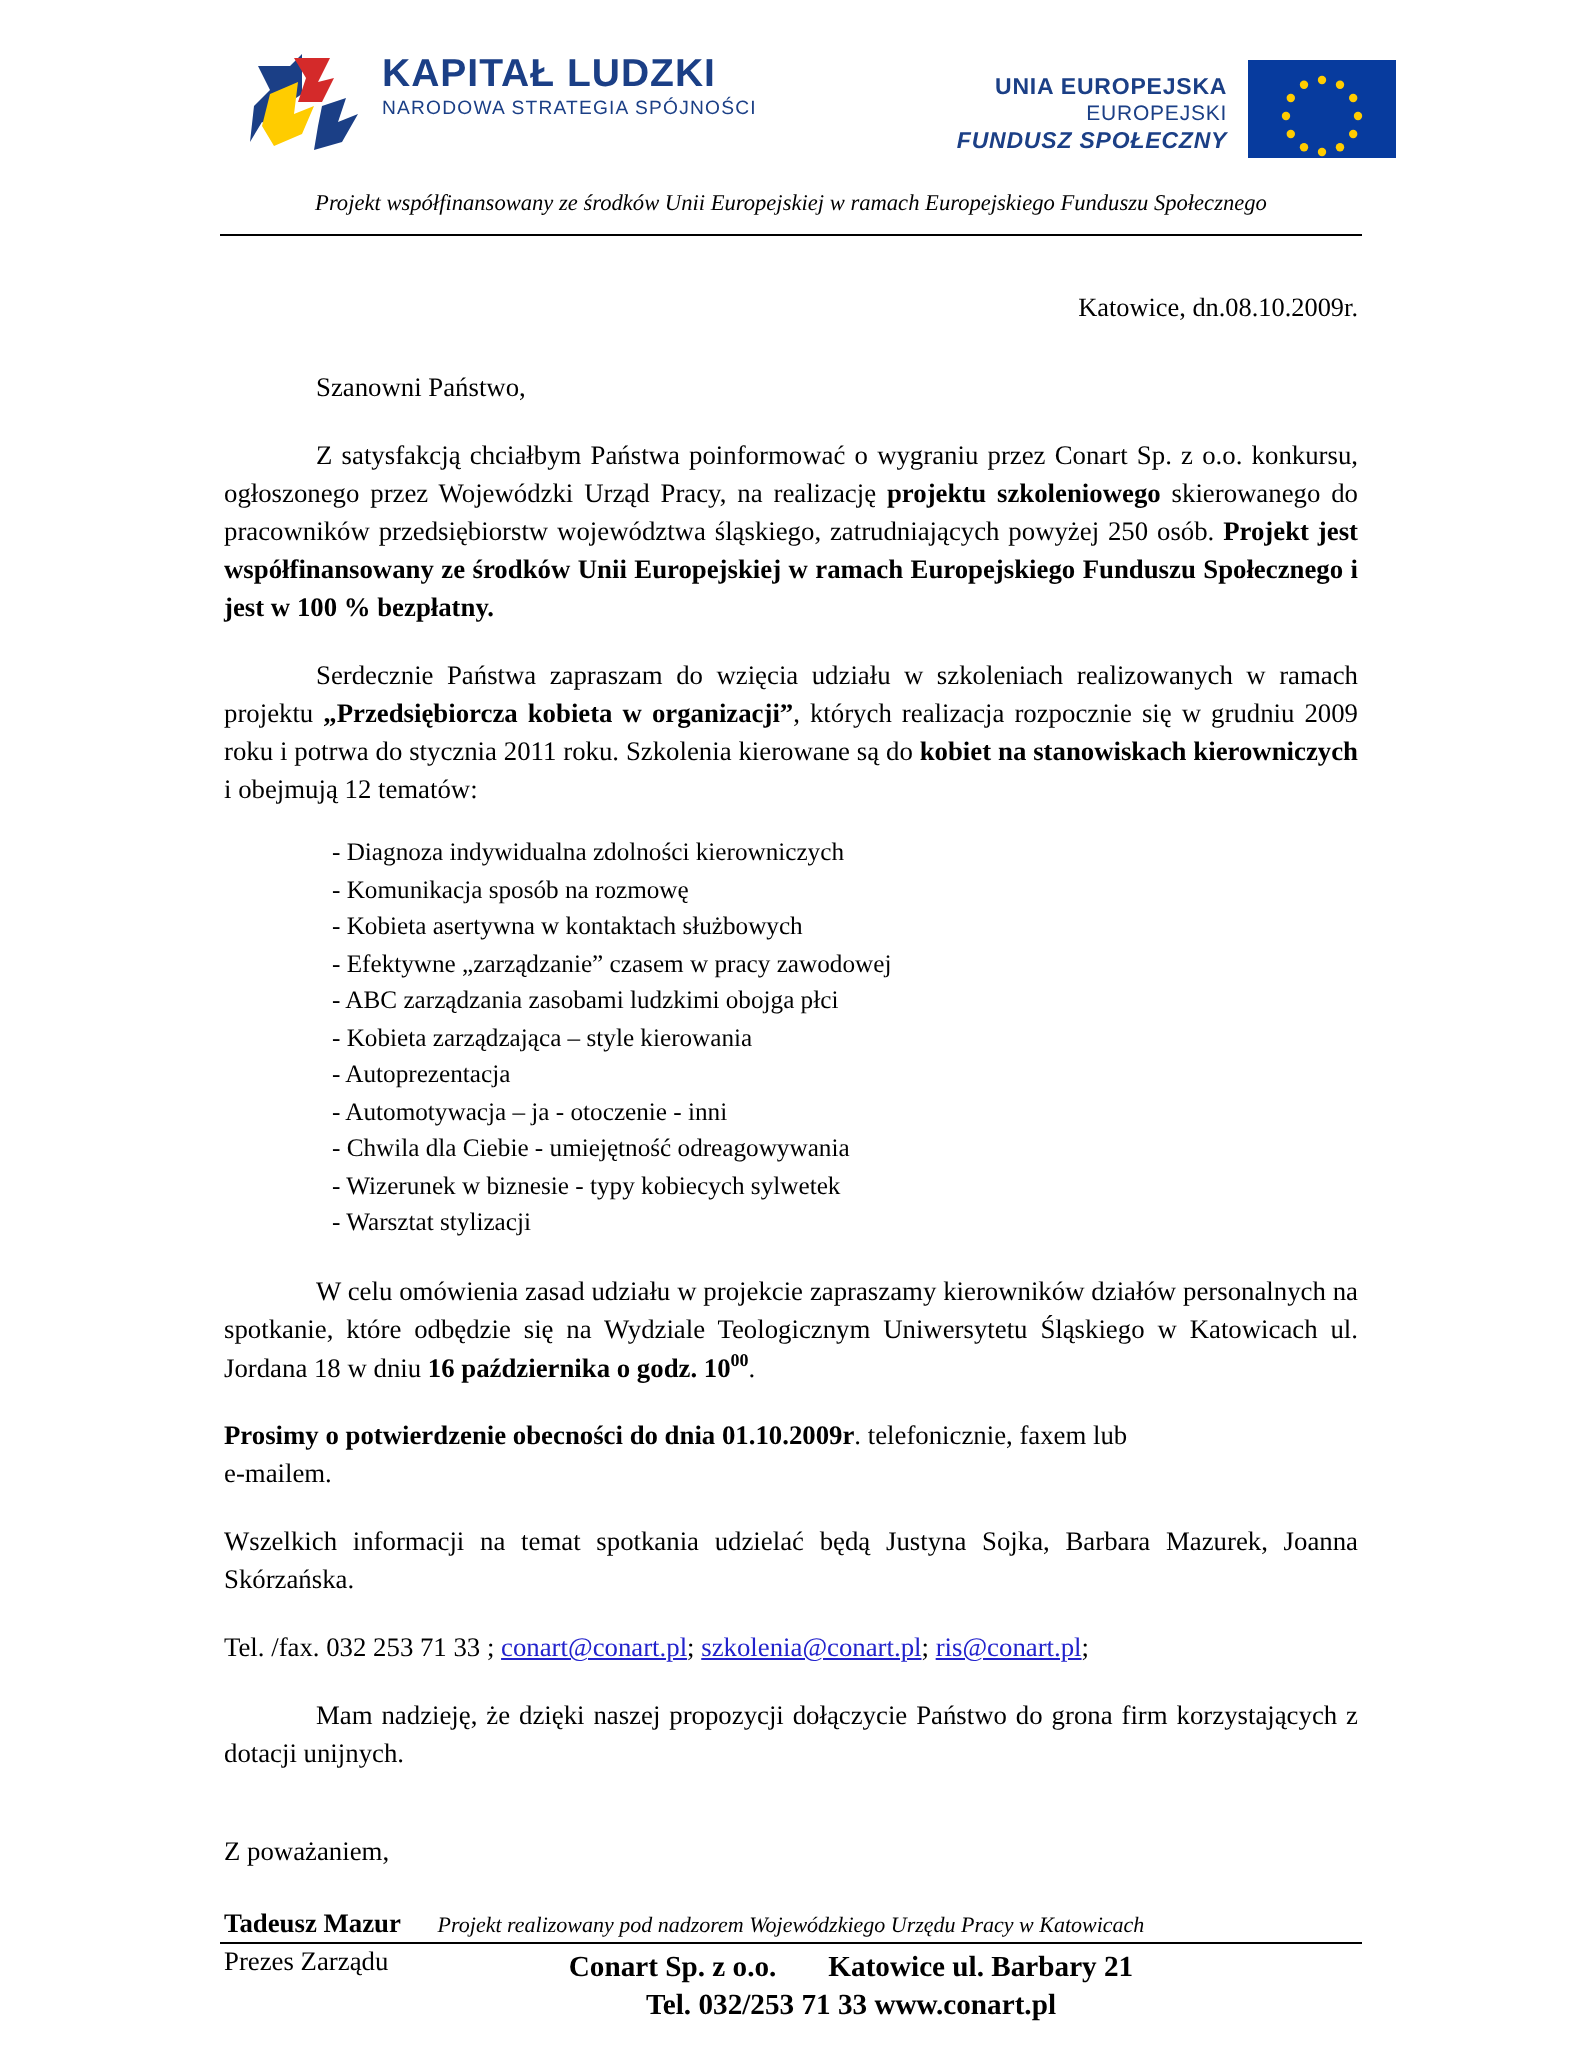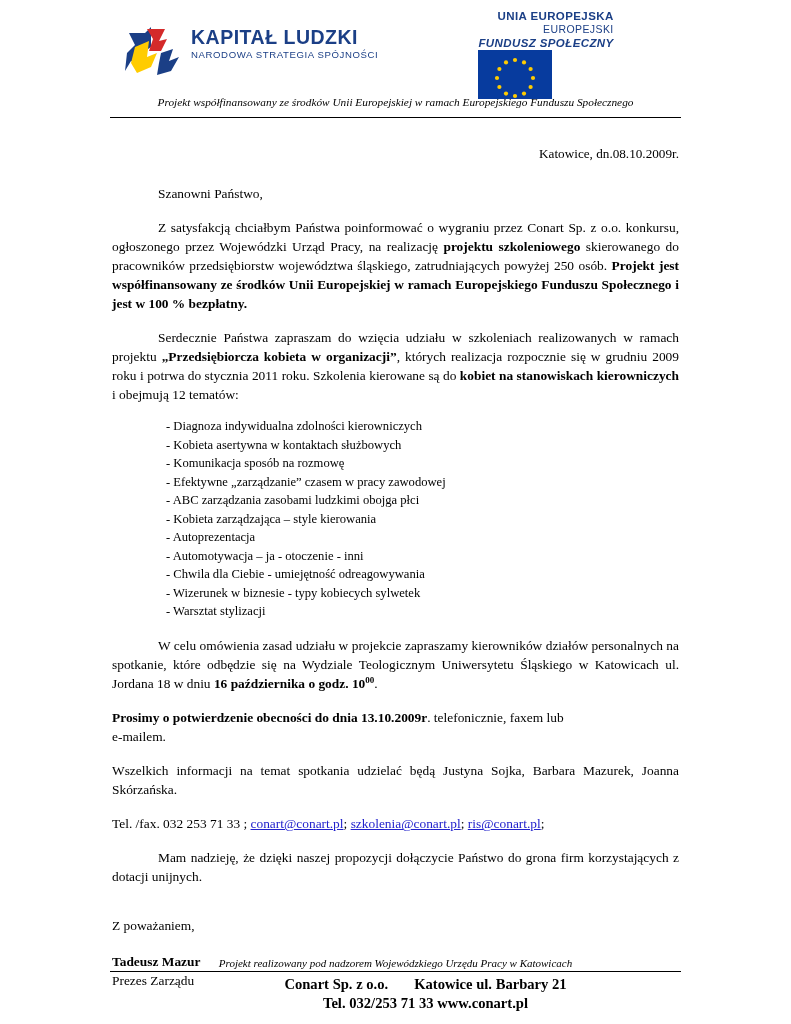--- a/index.html
+++ b/index.html
@@ -55,23 +55,22 @@
   }
   .kl-sub {
     font-family: "Liberation Sans", sans-serif;
     font-size: 9.6px;
     letter-spacing: 0.6px;
     color: #1b3f86;
     margin-top: 3px;
   }
   .ue-block {
     display: flex;
-    align-items: flex-start;
+    align-items: flex-end;
     margin-left: 100px;
-    flex-direction: column;
   }
   .ue-text {
     text-align: right;
     font-family: "Liberation Sans", sans-serif;
     color: #1b3f86;
     line-height: 1.25;
     margin-right: 10px;
   }
   .ue-l1 { font-weight: bold; font-size: 11.5px; letter-spacing: 0.4px;}
   .ue-l2 { font-size: 10.5px; letter-spacing: 0.4px;}
@@ -226,38 +225,38 @@
     <p class="para indent">
       <span>Z satysfakcją chciałbym Państwa poinformować o wygraniu przez Conart Sp. z o.o. konkursu, ogłoszonego przez Wojewódzki Urząd Pracy, na realizację </span><span class="b">projektu szkoleniowego</span><span> skierowanego do pracowników przedsiębiorstw województwa śląskiego, zatrudniających powyżej 250 osób. </span><span class="b">Projekt jest współfinansowany ze środków Unii Europejskiej w ramach Europejskiego Funduszu Społecznego i jest w 100 % bezpłatny.</span>
     </p>
 
     <p class="para indent">
       <span>Serdecznie Państwa zapraszam do wzięcia udziału w szkoleniach realizowanych w ramach projektu </span><span class="b">„Przedsiębiorcza kobieta w organizacji”</span><span>, których realizacja rozpocznie się w grudniu 2009 roku i potrwa do stycznia 2011 roku. Szkolenia kierowane są do </span><span class="b">kobiet na stanowiskach kierowniczych</span><span> i obejmują 12 tematów:</span>
     </p>
 
     <div class="topics">
       <div>- Diagnoza indywidualna zdolności kierowniczych</div>
+      <div>- Komunikacja sposób na rozmowę</div>
       <div>- Kobieta asertywna w kontaktach służbowych</div>
-      <div>- Komunikacja sposób na rozmowę</div>
       <div>- Efektywne „zarządzanie” czasem w pracy zawodowej</div>
       <div>- ABC zarządzania zasobami ludzkimi obojga płci</div>
       <div>- Kobieta zarządzająca – style kierowania</div>
       <div>- Autoprezentacja</div>
       <div>- Automotywacja – ja - otoczenie - inni</div>
       <div>- Chwila dla Ciebie - umiejętność odreagowywania</div>
       <div>- Wizerunek w biznesie - typy kobiecych sylwetek</div>
       <div>- Warsztat stylizacji</div>
     </div>
 
     <p class="para indent">
       <span>W celu omówienia zasad udziału w projekcie zapraszamy kierowników działów personalnych na spotkanie, które odbędzie się   na  Wydziale Teologicznym Uniwersytetu Śląskiego w Katowicach ul. Jordana 18  w dniu </span><span class="b">16 października o godz. 10</span><span class="b sup">00</span><span>.</span>
     </p>
 
     <p class="para">
-      <span class="b">Prosimy o potwierdzenie obecności do dnia 13.10.2009r</span><span>. telefonicznie, faxem lub</span><br>
+      <span class="b">Prosimy o potwierdzenie obecności do dnia 01.10.2009r</span><span>. telefonicznie, faxem lub</span><br>
       <span>e-mailem.</span>
     </p>
 
     <p class="para">Wszelkich informacji na temat spotkania udzielać będą Justyna Sojka, Barbara Mazurek, Joanna Skórzańska.</p>
 
     <p class="para">
       <span>Tel. /fax.  032 253 71 33 ; </span><a class="mail" href="#">conart@conart.pl</a><span>; </span><a class="mail" href="#">szkolenia@conart.pl</a><span>; </span><a class="mail" href="#">ris@conart.pl</a><span>;</span>
     </p>
 
     <p class="para indent" style="">Mam nadzieję, że dzięki naszej propozycji   dołączycie Państwo do grona firm korzystających z dotacji unijnych.</p>

